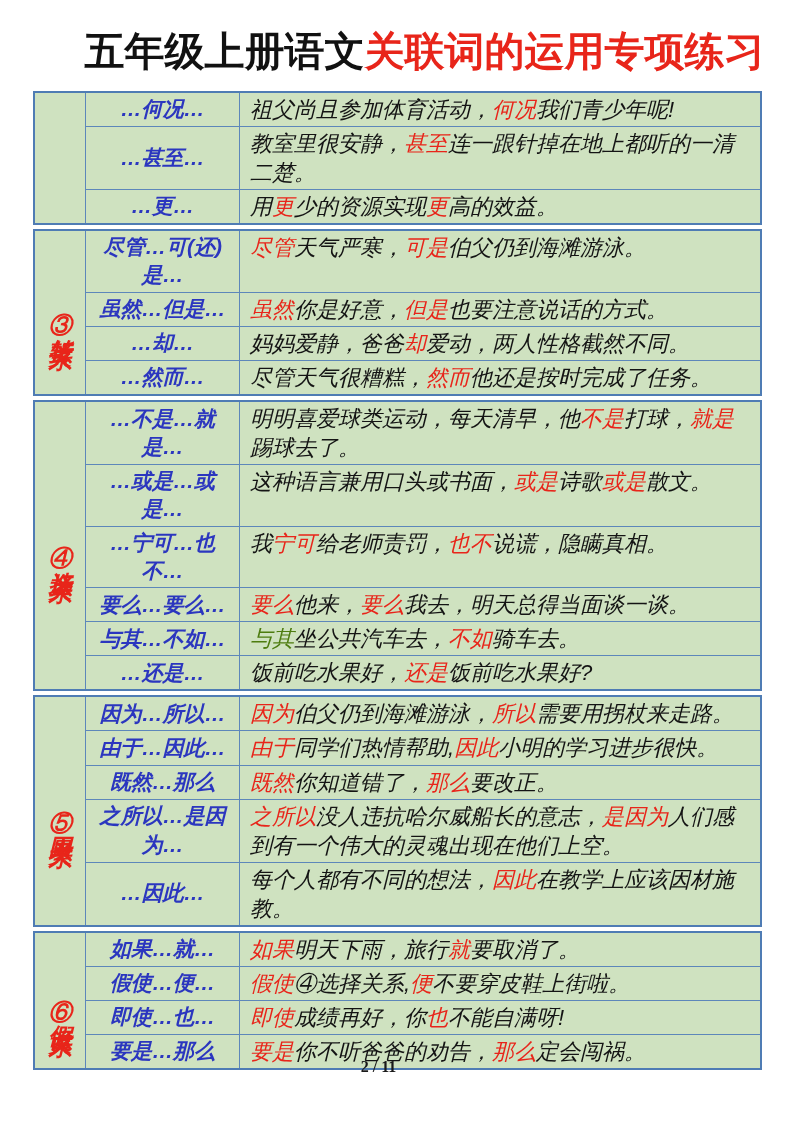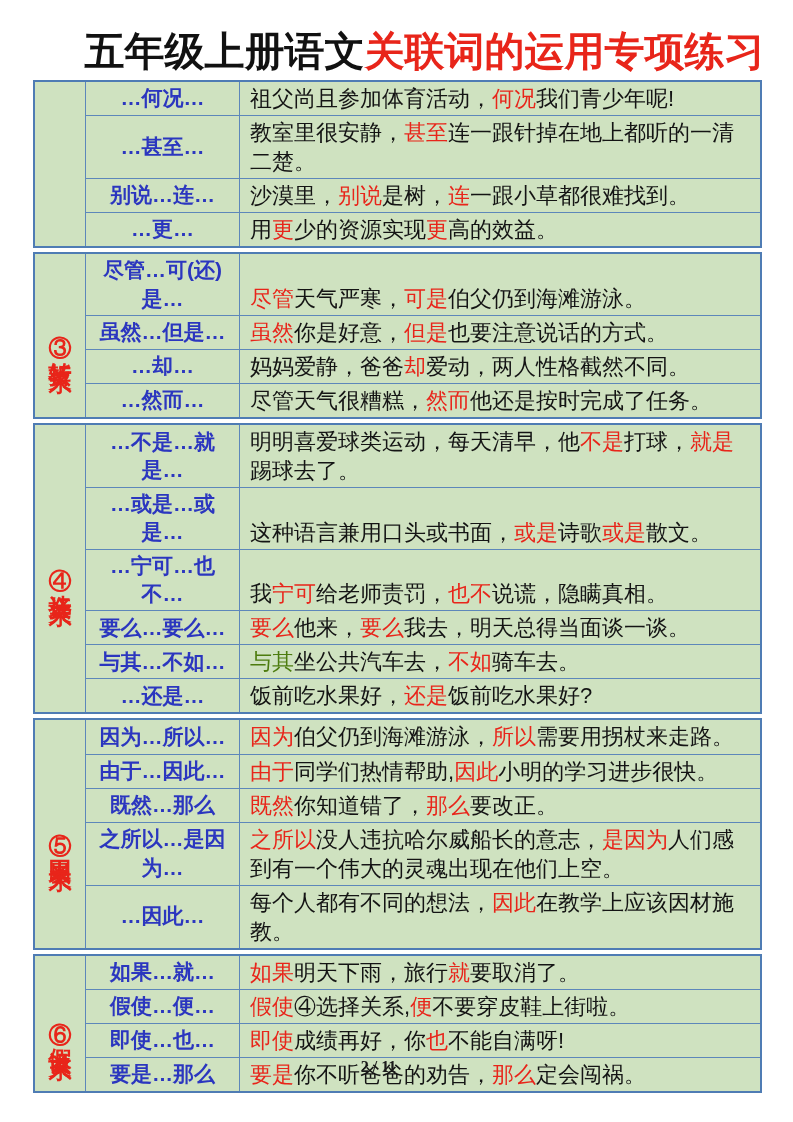--- a/index.html
+++ b/index.html
@@ -8,21 +8,21 @@
     font-family:"Liberation Sans", sans-serif;overflow:hidden;
   }
   .page-title{
     position:absolute;top:24px;left:0;width:793px;text-align:center;
     font-size:40px;font-weight:800;letter-spacing:0px;color:#111111;
     white-space:nowrap;
     margin-left:28px;
   }
   .page-title .t-red{color:#e8251a;}
   .table-wrap{
-    position:absolute;top:80px;left:33px;width:729px;
+    position:absolute;top:91px;left:33px;width:729px;font-style:italic;
   }
   .block{
     display:flex;background:#cfe2c0;border:2px solid #4f7cb4;
     margin-bottom:4px;box-sizing:border-box;
   }
   .cat{
     width:50px;flex:0 0 50px;border-right:1.5px solid #5d87ba;
     display:flex;align-items:center;justify-content:center;
   }
   .cat-label{
@@ -34,21 +34,21 @@
   .row{display:flex;border-bottom:1.5px solid #5d87ba;min-height:31px;}
   .row:last-child{border-bottom:none;}
   .cell{box-sizing:border-box;}
   .pattern{
     width:154px;flex:0 0 154px;border-right:1.5px solid #5d87ba;
     display:flex;align-items:center;justify-content:center;text-align:center;
     color:#2b36bf;font-weight:bold;font-size:21px;line-height:1.35;
     padding:2px 4px;
   }
   .sentence{
-    flex:1;display:flex;align-items:flex-end;
+    flex:1;display:flex;align-items:flex-start;
     font-size:22px;line-height:1.32;color:#141414;
     padding:2px 6px 2px 10px;min-width:0;
   }
   .seg-k{color:#141414;}
   .seg-r{color:#e8251a;}
   .seg-p{color:#4d7c0f;}
   .page-footer{
     position:absolute;top:1058px;left:0;width:757px;text-align:center;
     font-family:"Liberation Serif", serif;font-weight:bold;font-size:16px;
     color:#1a1a1a;
@@ -72,26 +72,20 @@
             <span><span class="seg-k">祖父尚且参加体育活动，</span><span class="seg-r">何况</span><span class="seg-k">我们青少年呢!</span></span>
           </div>
       </div>
       <div class="row">
         <div class="cell pattern">…甚至…</div>
         <div class="cell sentence">
             <span><span class="seg-k">教室里很安静，</span><span class="seg-r">甚至</span><span class="seg-k">连一跟针掉在地上都听的一清二楚。</span></span>
           </div>
       </div>
       <div class="row">
-        <div class="cell pattern">别说…连…</div>
-        <div class="cell sentence">
-            <span><span class="seg-k">沙漠里，</span><span class="seg-r">别说</span><span class="seg-k">是树，</span><span class="seg-r">连</span><span class="seg-k">一跟小草都很难找到。</span></span>
-          </div>
-      </div>
-      <div class="row">
         <div class="cell pattern">…更…</div>
         <div class="cell sentence">
             <span><span class="seg-k">用</span><span class="seg-r">更</span><span class="seg-k">少的资源实现</span><span class="seg-r">更</span><span class="seg-k">高的效益。</span></span>
           </div>
       </div>
     </div>
   </div>
 
   <div class="block">
     <div class="cat">

